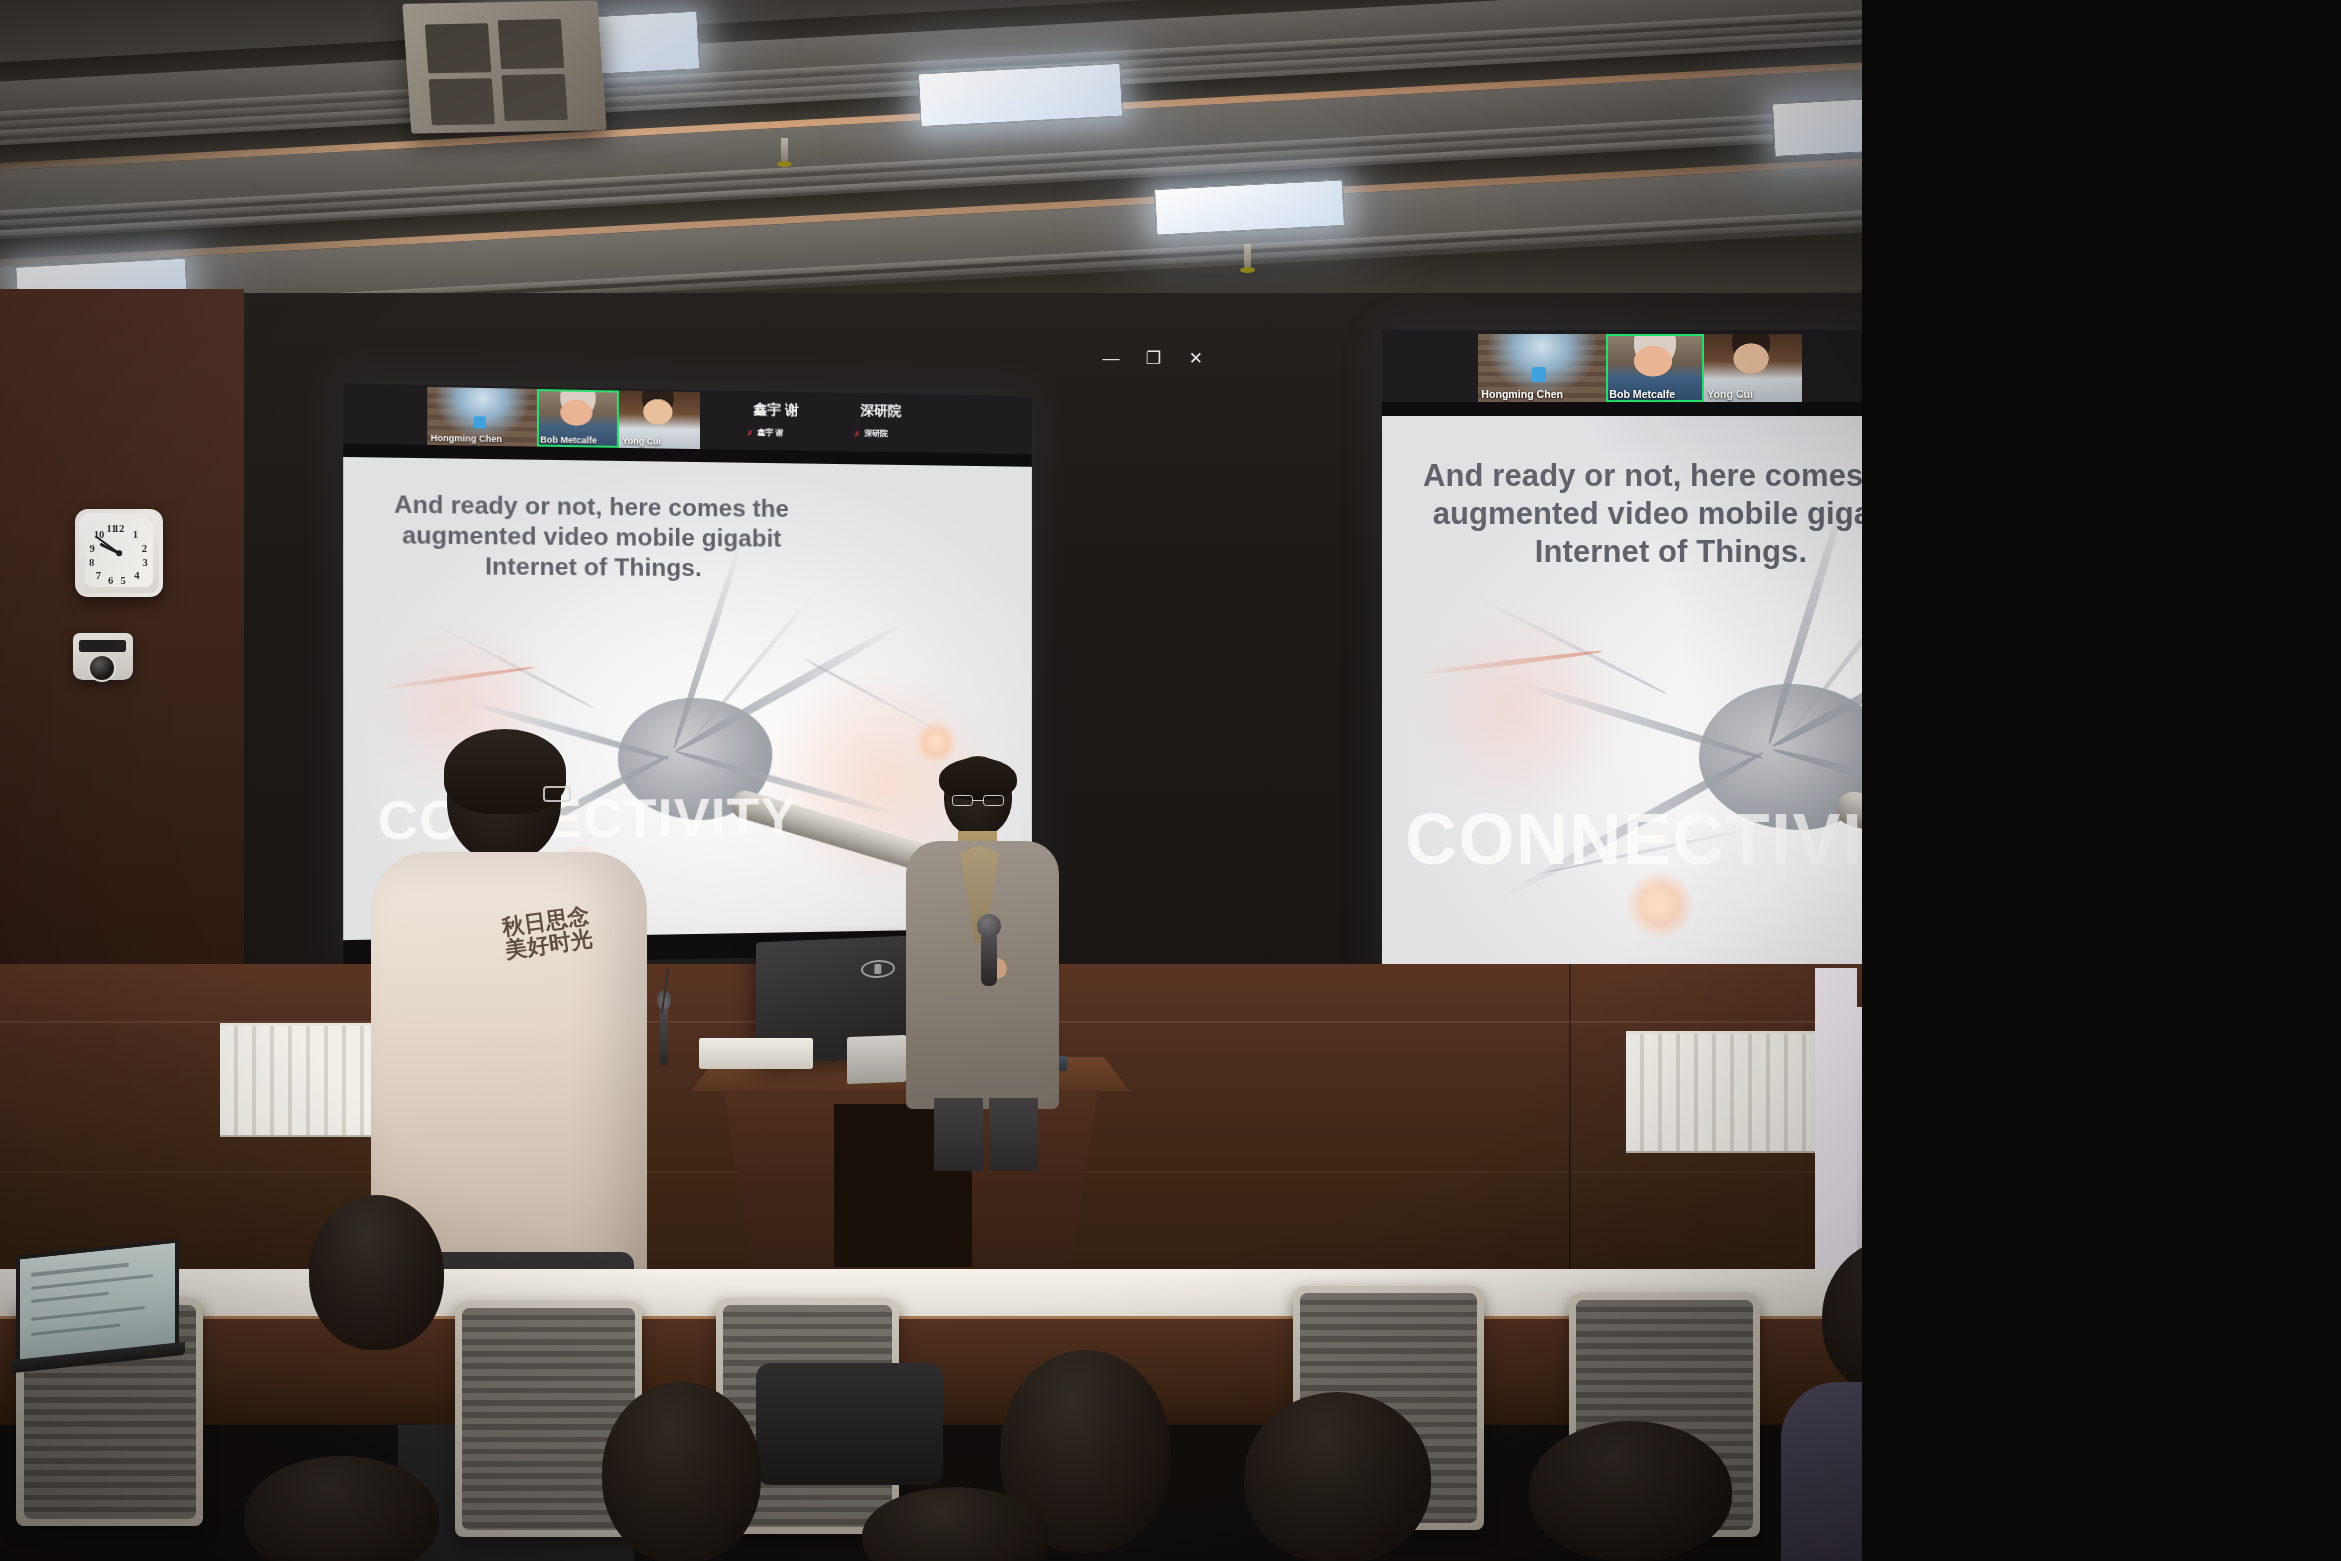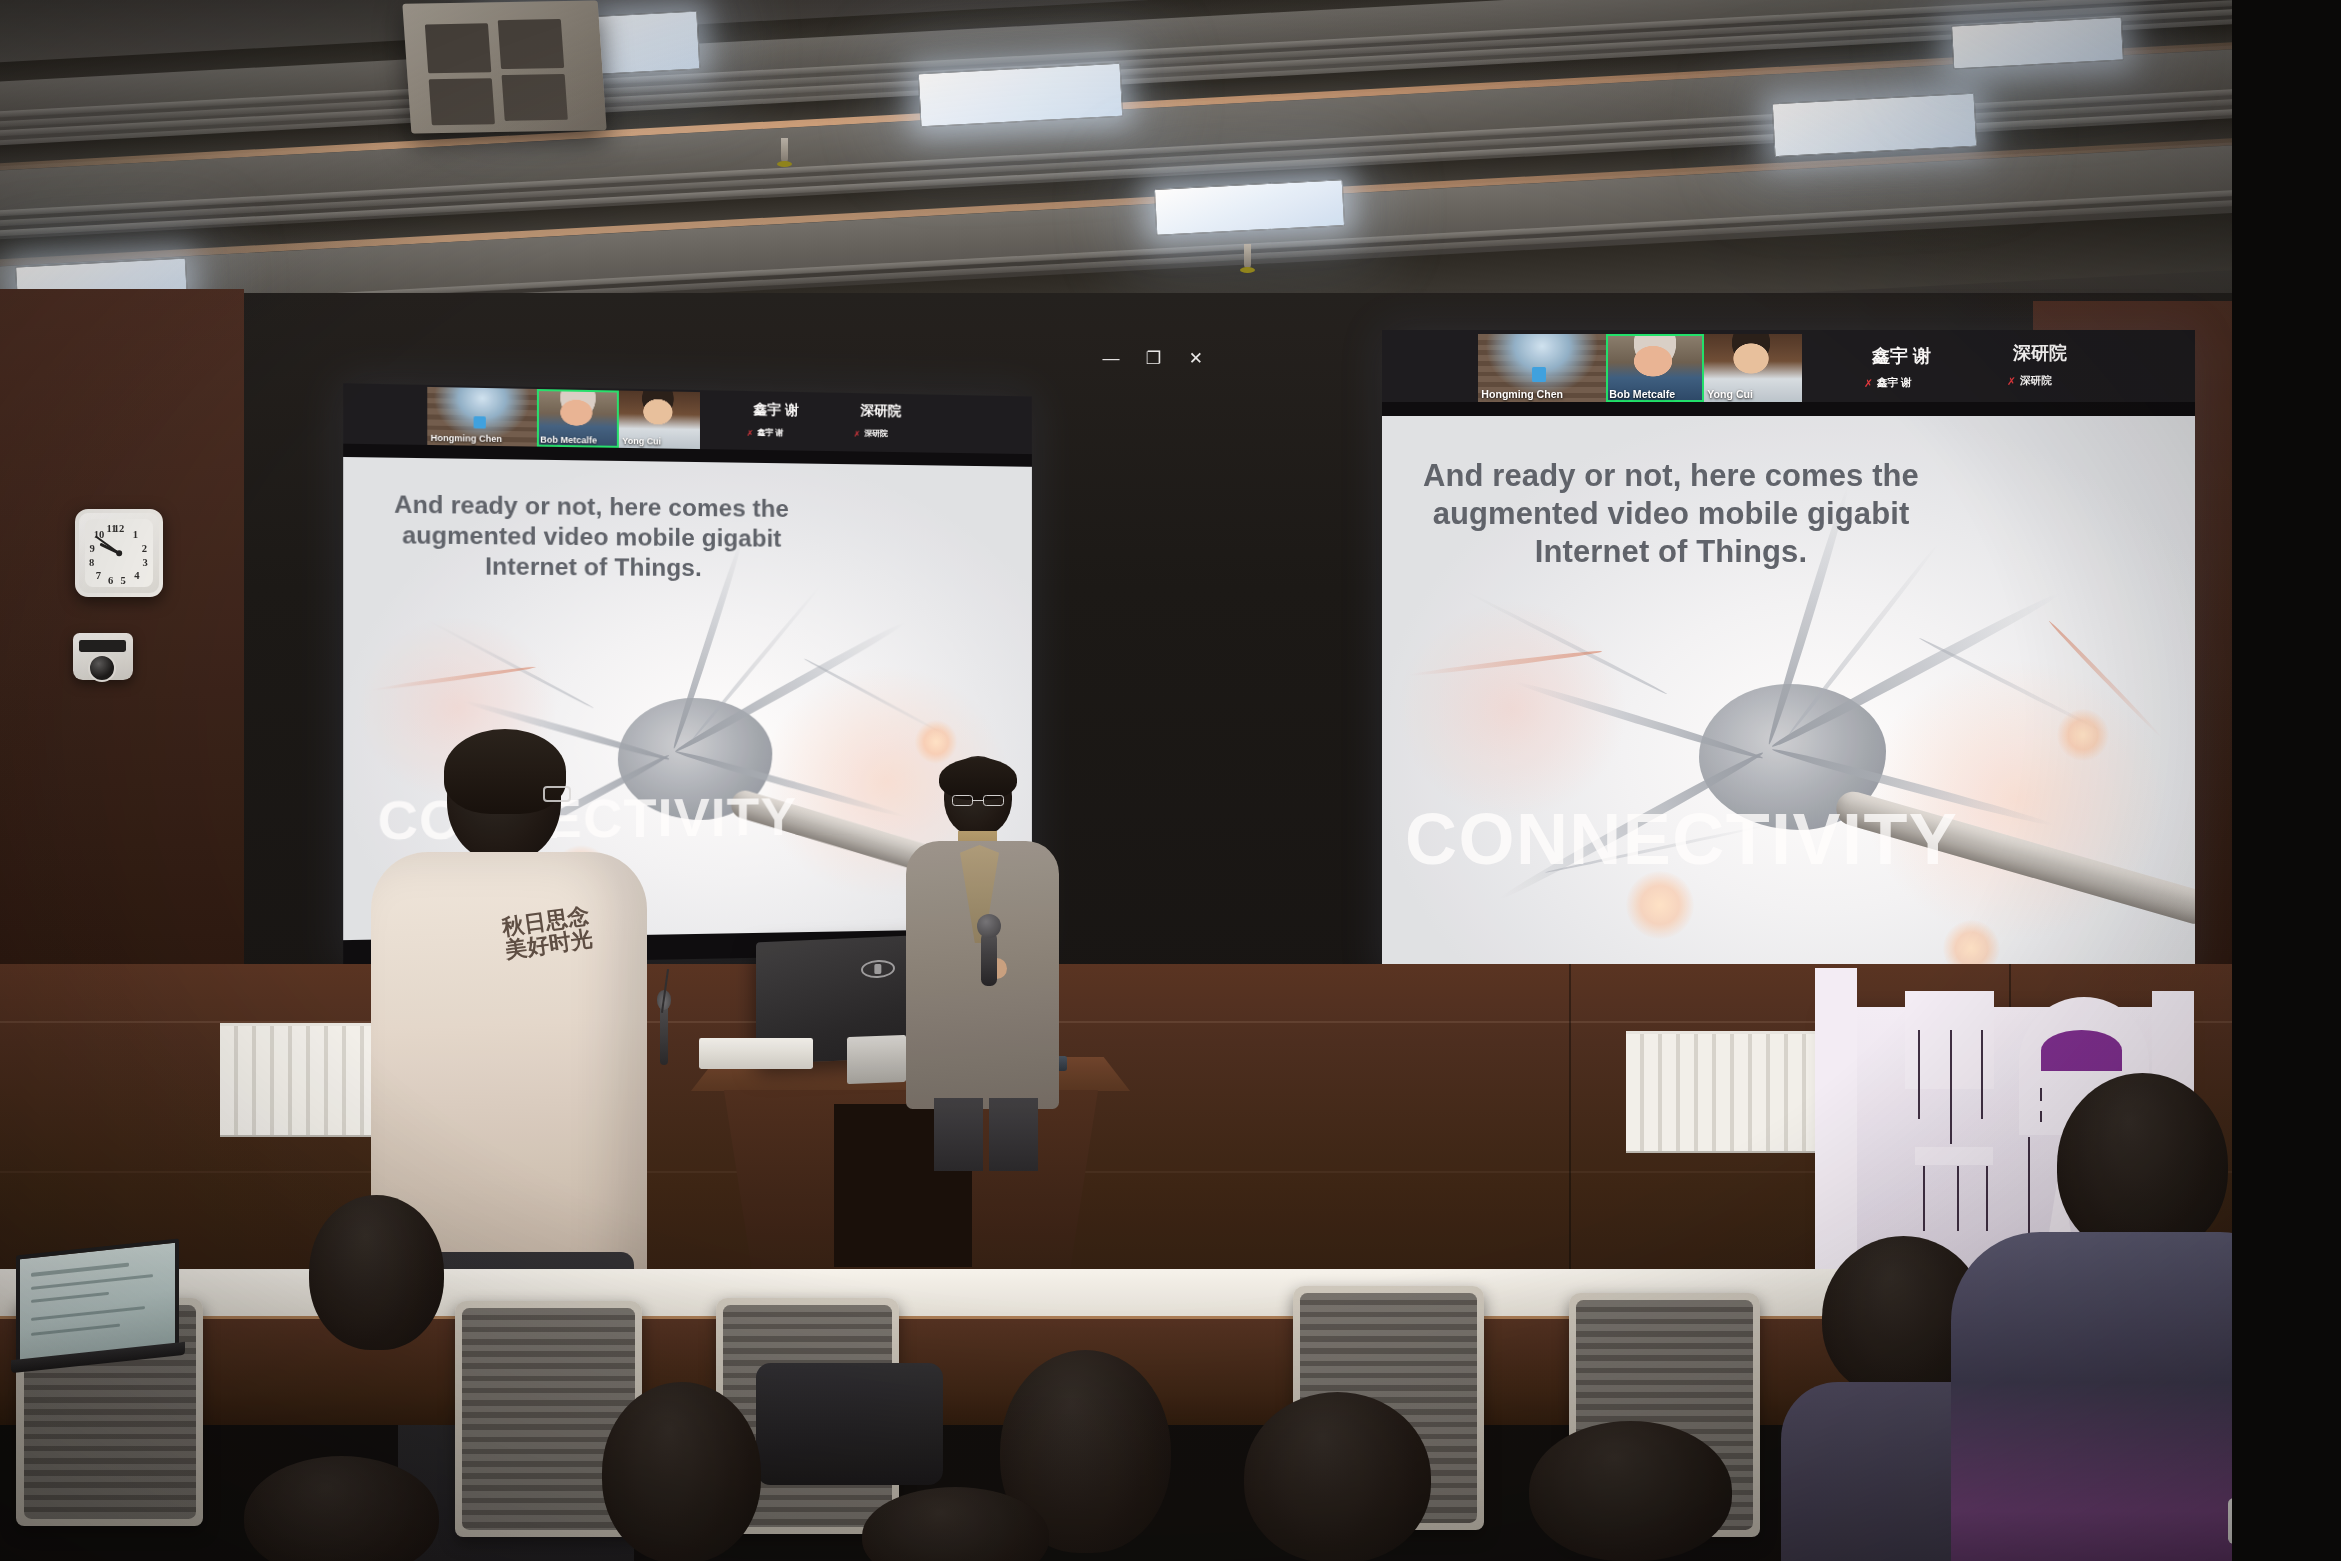--- a/index.html
+++ b/index.html
@@ -1,20 +1,20 @@
 <!DOCTYPE html>
 <html style="font-size:13px"><head>
 <meta charset="utf-8">
 <title>Lecture Hall Presentation</title>
 <style>
   * { margin:0; padding:0; box-sizing:border-box; }
   html,body { width:2342px; height:1561px; overflow:hidden; background:#0a0908;
     font-family:"Liberation Sans","DejaVu Sans",sans-serif; }
 
-  #stage { position:relative; width:2232px; height:1561px; overflow:hidden; }
+  #stage { position:relative; width:1862px; height:1561px; overflow:hidden; }
 
   
   .ceiling { position:absolute; left:0; top:0; width:2342px; height:325px;
     background:linear-gradient(180deg,#3a3835 0%,#52504c 25%,#45433f 60%,#2e2c29 100%); overflow:hidden; }
   .c-slat { position:absolute; left:-8%; width:122%; height:5.7px;
     background:linear-gradient(180deg,#8d8b86,#5d5b57); opacity:.85; }
   .c-darkband { position:absolute; left:-8%; width:122%;
     background:linear-gradient(180deg,#26241f,#3b3934); }
   .c-panel { position:absolute; background:linear-gradient(180deg,#6e6c67,#55534e); }
   .c-warm { position:absolute; left:-8%; width:122%; height:7.3px;

